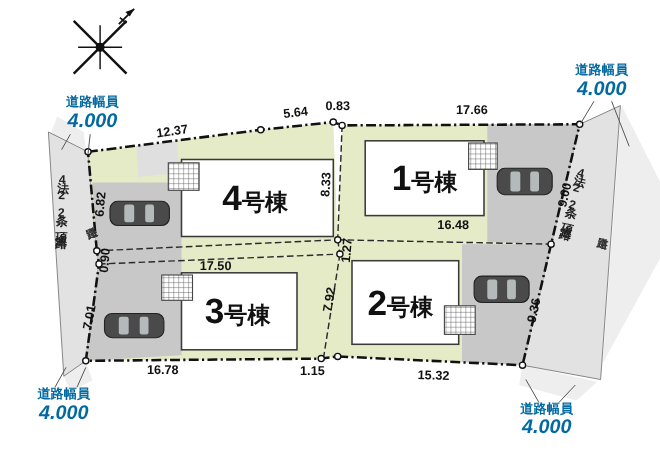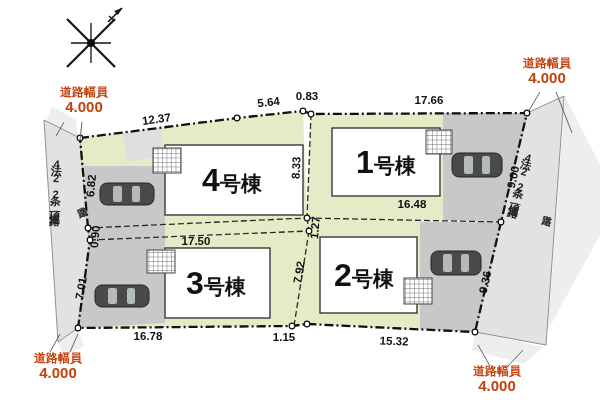--- a/index.html
+++ b/index.html
@@ -3,23 +3,23 @@
 <meta charset="utf-8">
 <style>
   html,body{margin:0;padding:0;background:#fff;}
   .plan-wrap{
     position:relative;width:600px;height:409px;background:#fff;overflow:hidden;
     font-family:"Liberation Sans","DejaVu Sans",sans-serif;color:#111;
   }
   .plan-wrap svg{position:absolute;left:0;top:0;}
   .rw-marker{
     position:absolute;width:84px;text-align:center;line-height:1.12;
-    font-size:12px;font-weight:700;color:#c2410c;
+    font-size:12px;font-weight:700;color:#0369a1;
   }
-  .rw-marker .val{font-size:15px;font-weight:700;}
+  .rw-marker .val{font-size:18px;font-weight:700;font-style:italic;}
   .road-name{
     position:absolute;writing-mode:vertical-rl;text-orientation:upright;
     font-size:11px;font-weight:700;letter-spacing:2px;color:#222;line-height:1;
   }
   .road-name-sub{
     position:absolute;writing-mode:vertical-rl;text-orientation:upright;
     font-size:10px;font-weight:700;color:#333;line-height:1;
   }
   text{fill:#111;}
   .dim{font-size:11.5px;font-weight:600;}

